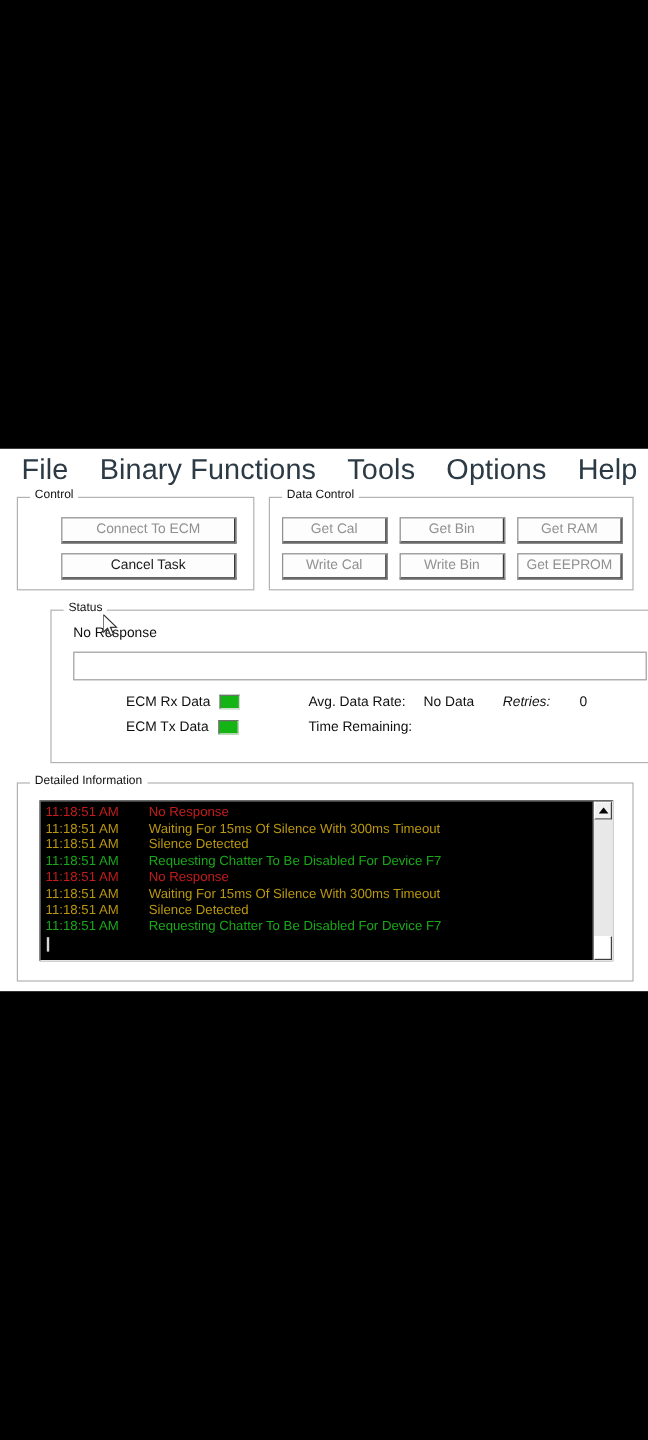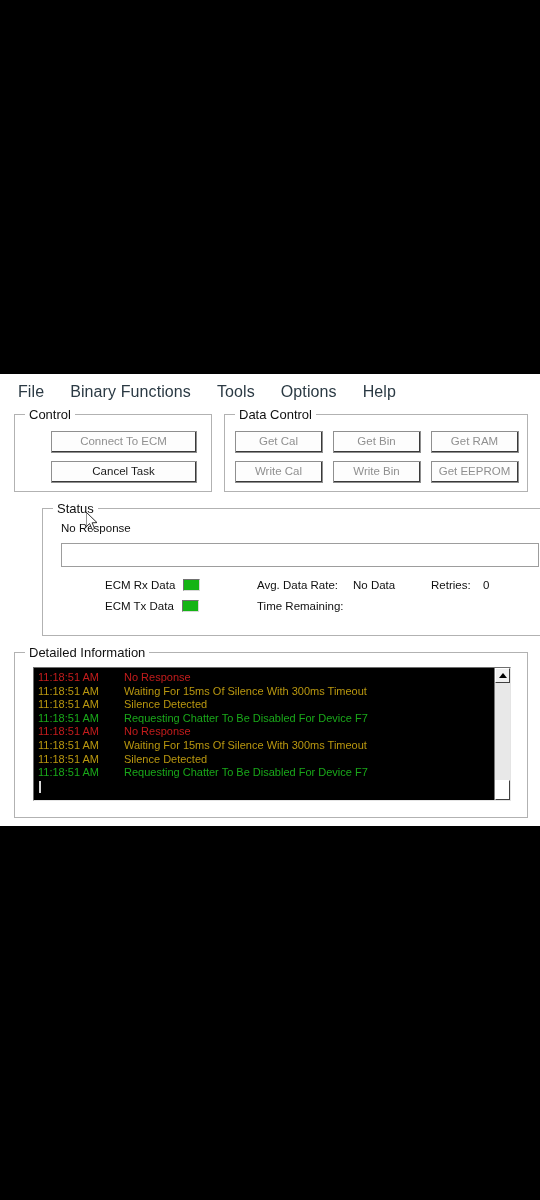--- a/index.html
+++ b/index.html
@@ -39,42 +39,42 @@
     width: 540px;
     height: 36px;
     background: #ffffff;
     display: flex;
     align-items: center;
     padding-left: 18px;
     box-sizing: border-box;
   }
   .menu-item {
     color: #2b3a44;
-    font-size: 16px;
+    font-size: 24px;
     font-family: "Liberation Sans", sans-serif;
     margin-right: 26px;
     white-space: nowrap;
     cursor: default;
     letter-spacing: 0.1px;
   }
 
   
   .groupbox {
     position: absolute;
     border: 1px solid #b2b2b2;
     box-sizing: border-box;
     background: transparent;
   }
   .groupbox > .gb-title {
     position: absolute;
     top: -8px;
     left: 10px;
     background: #ffffff;
     padding: 0 4px;
-    font-size: 13px;
+    font-size: 10px;
     color: #101010;
     font-family: "Liberation Sans", sans-serif;
     white-space: nowrap;
   }
 
   #gb-control   { left: 14px;  top: 40px;  width: 198px; height: 78px; }
   #gb-datactrl  { left: 224px; top: 40px;  width: 304px; height: 78px; }
   #gb-status    { left: 14px;  top: 134px; width: 514px; height: 128px; margin-left: 28px; }
   #gb-detail    { left: 14px;  top: 278px; width: 514px; height: 166px; }
 
@@ -161,21 +161,21 @@
 
   .stat-text {
     position: absolute;
     font-size: 11.5px;
     color: #101010;
     font-family: "Liberation Sans", sans-serif;
     white-space: nowrap;
   }
   #lbl-datarate     { left: 214px; top: 70px; }
   #val-datarate     { left: 310px; top: 70px; }
-  #lbl-retries      { left: 388px; top: 70px; }
+  #lbl-retries      { left: 376px; top: 70px; font-style: italic; }
   #val-retries      { left: 440px; top: 70px; }
   #lbl-timeremain   { left: 214px; top: 91px; }
   #val-timeremain   { left: 310px; top: 91px; }
 
   
   #log-outer {
     position: absolute;
     left: 18px;
     top: 14px;
     width: 478px;

